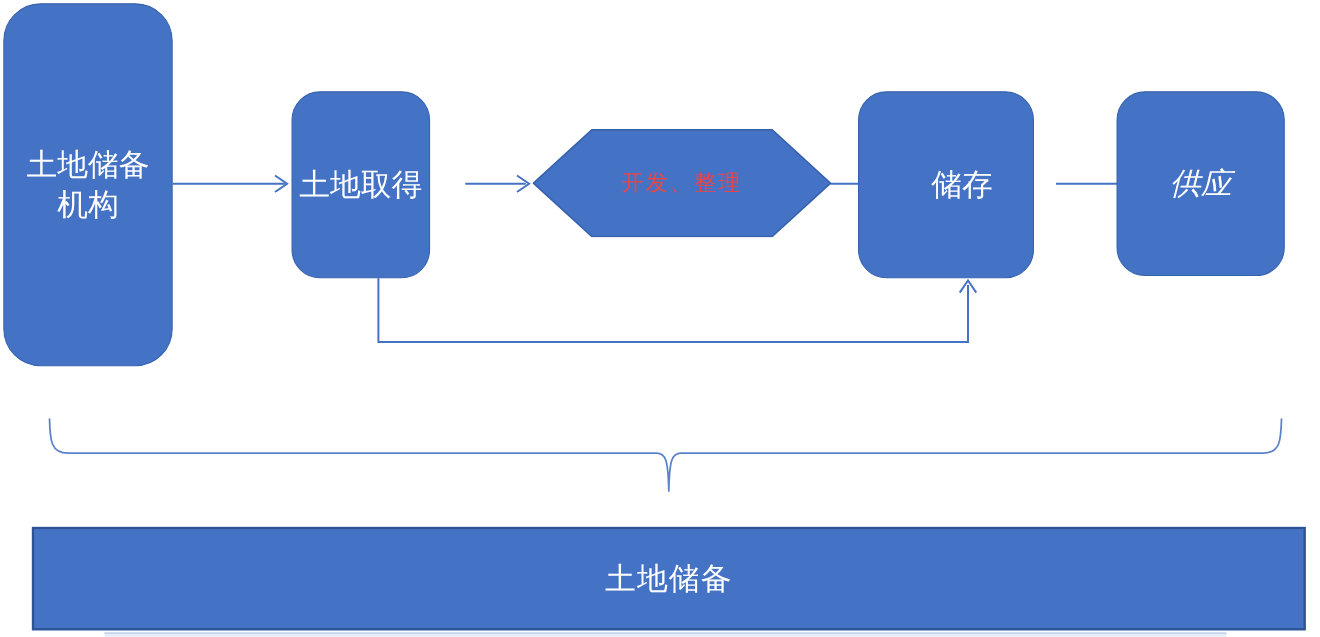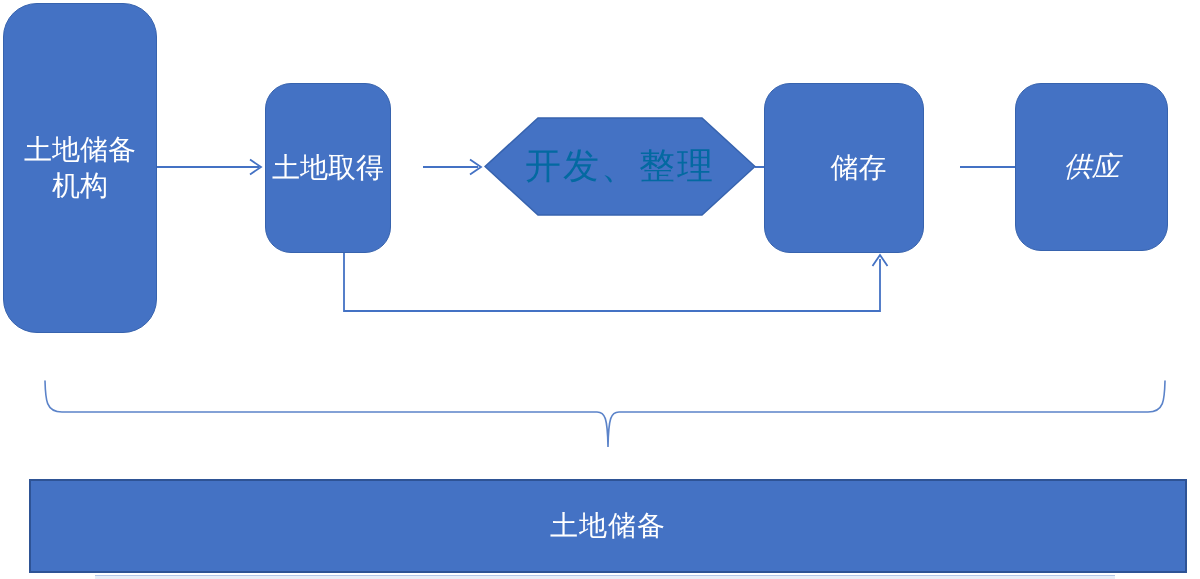--- a/index.html
+++ b/index.html
@@ -20,27 +20,27 @@
     align-items: center;
     justify-content: center;
     text-align: center;
     font-size: 28px;
     line-height: 1.3;
     white-space: pre-line;
     box-sizing: border-box;
   }
   .node-agency      { left: 3px;    top: 3px;   width: 154px;  height: 330px; border-radius: 34px; }
   .node-acquisition { left: 265px;  top: 83px;  width: 126px;  height: 170px; border-radius: 26px; }
-  .node-storage     { left: 764px;  top: 83px;  width: 160px;  height: 170px; border-radius: 26px; padding-left: 29px; }
+  .node-storage     { left: 780px;  top: 83px;  width: 160px;  height: 170px; border-radius: 26px; padding-left: 29px; }
   .node-supply      { left: 1015px; top: 83px;  width: 153px;  height: 168px; border-radius: 26px; font-style: italic; }
   .hex-svg   { position: absolute; left: 484px; top: 117px; width: 272px; height: 99px; }
   .hex-label {
     position: absolute; left: 485px; top: 118px; width: 270px; height: 97px;
     display: flex; align-items: center; justify-content: center;
-    color: #0369a1; font-size: 36px; letter-spacing: 2px;
+    color: #ef4444; font-size: 20px; letter-spacing: 2px;
   }
   .connector-layer { position: absolute; left: 0; top: 0; width: 1200px; height: 579px; pointer-events: none; }
   .bottom-bar {
     position: absolute; left: 29px; top: 479px; width: 1158px; height: 94px;
     background: #4472C4; border: 2px solid #2E5395; box-sizing: border-box;
     display: flex; align-items: center; justify-content: center;
     color: #ffffff; font-size: 28px; letter-spacing: 1px;
   }
   .cutoff-strip {
     position: absolute; left: 95px; top: 575px; width: 1020px; height: 4px;

